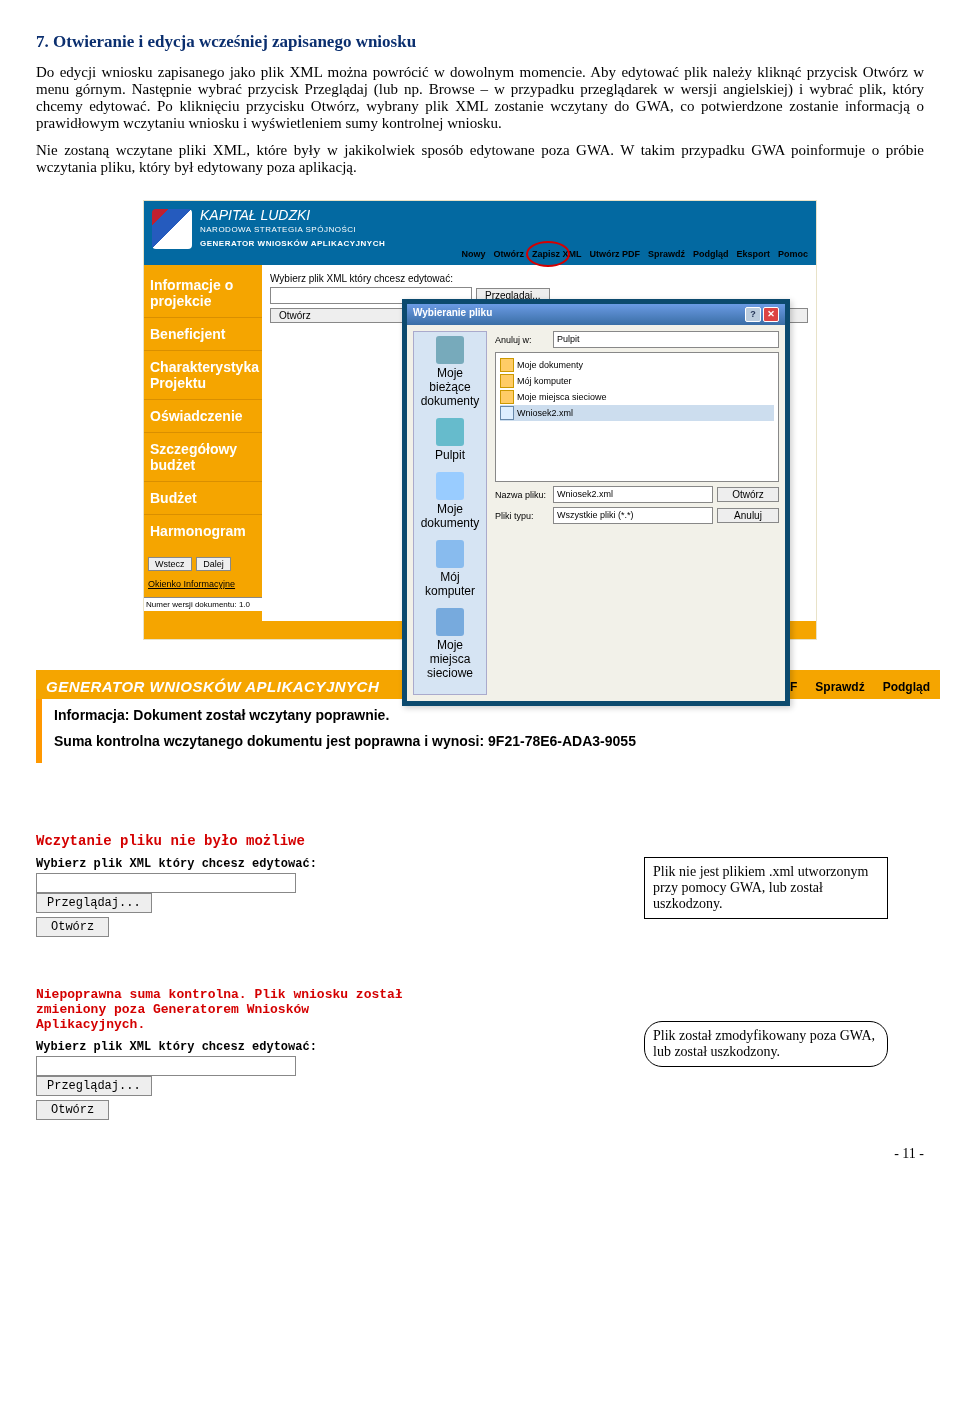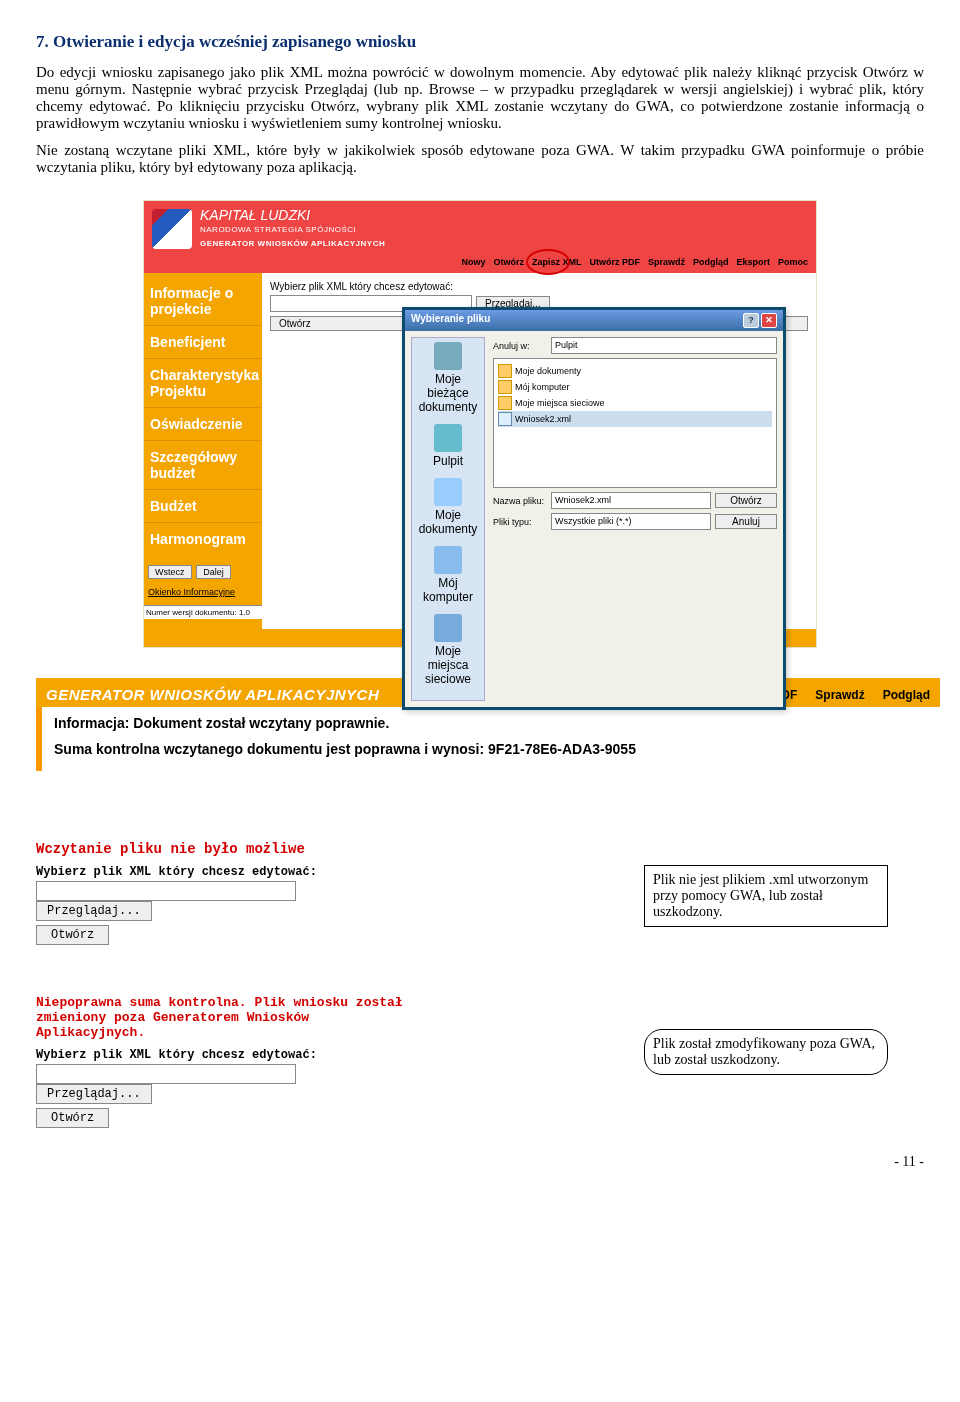--- a/index.html
+++ b/index.html
@@ -18,21 +18,21 @@
     margin: 0 0 12px 0;
   }
   p { text-align: justify; margin: 10px 0; }
   .screenshot-app {
     margin: 24px auto 0 auto;
     width: 672px;
     border: 1px solid #e8e2c8;
     font-family: Arial, sans-serif;
     font-size: 10px;
   }
-  .app-header { background: #ef4444; height: 72px; position: relative; }
+  .app-header { background: #0369a1; height: 64px; position: relative; }
   .app-logo {
     position: absolute; left: 8px; top: 8px; width: 40px; height: 40px;
     background: linear-gradient(135deg, #c02030 12px, #255bbe 12px 28px, #fff 28px);
     border-radius: 4px;
   }
   .app-title-main {
     position: absolute; left: 56px; top: 6px;
     font-family: "Arial Black", sans-serif; font-style: italic; color: #fff; font-size: 14px;
   }
   .app-title-sub { position: absolute; left: 56px; top: 24px; color: #fff; font-size: 8px; letter-spacing: .5px; }
@@ -55,21 +55,21 @@
   .sidebar-btn { display: inline-block; background: #eee; border: 1px solid #888; padding: 1px 6px; font-size: 9px; margin: 2px 2px 4px 0; }
   .sidebar-info { font-size: 9px; color: #000; margin-top: 4px; text-decoration: underline; }
   .sidebar-ver { font-size: 8px; color: #000; background:#fff; padding:2px; border-top: 1px solid #888 }
   .main-area { flex: 1; padding: 8px; position: relative; }
   .file-prompt { font-size: 10px; color: #000; margin-bottom: 3px; }
   .file-row { display: flex; align-items: center; gap: 4px; }
   .file-input { border: 1px solid #888; height: 15px; width: 200px; }
   .gray-btn { background: #eee; border: 1px solid #888; padding: 1px 8px; font-size: 10px; }
   .win-dialog {
     position: absolute; left: 140px; top: 34px;
-    width: 378px; border: 3px solid #0c4a6e; background: #f2f1e9;
+    width: 378px; border: 5px solid #0c4a6e; background: #f2f1e9;
     box-shadow: 2px 2px 6px rgba(0,0,0,.2);
   }
   .dlg-titlebar { background: linear-gradient(#6b9be5, #3a6ea5); color: #fff; font-size: 10px; font-weight: bold; padding: 3px 6px; display: flex; justify-content: space-between; }
   .dlg-close { display: flex; gap: 2px; }
   .dlg-close span { width: 14px; height: 13px; background: #d44; border:1px solid #fff; border-radius:2px; font-size:9px; text-align:center; line-height:13px; }
   .dlg-close span:first-child { background:#bcd; color:#235; }
   .dlg-body { padding: 6px; display: flex; gap: 8px; }
   .dlg-places { width: 64px; background: #d6e4f3; border: 1px solid #aac; padding: 4px; }
   .dlg-place { text-align: center; font-size: 12px; margin-bottom: 10px; }
   .dlg-place-icon { width: 28px; height: 28px; margin: 0 auto 2px; background: #7ab; border-radius: 3px; }

